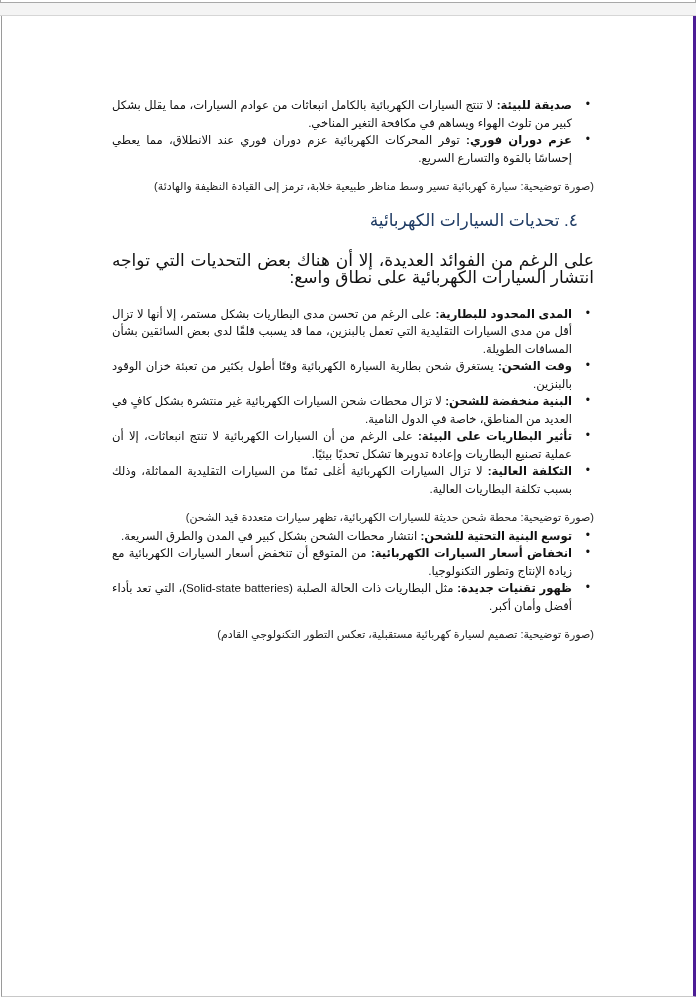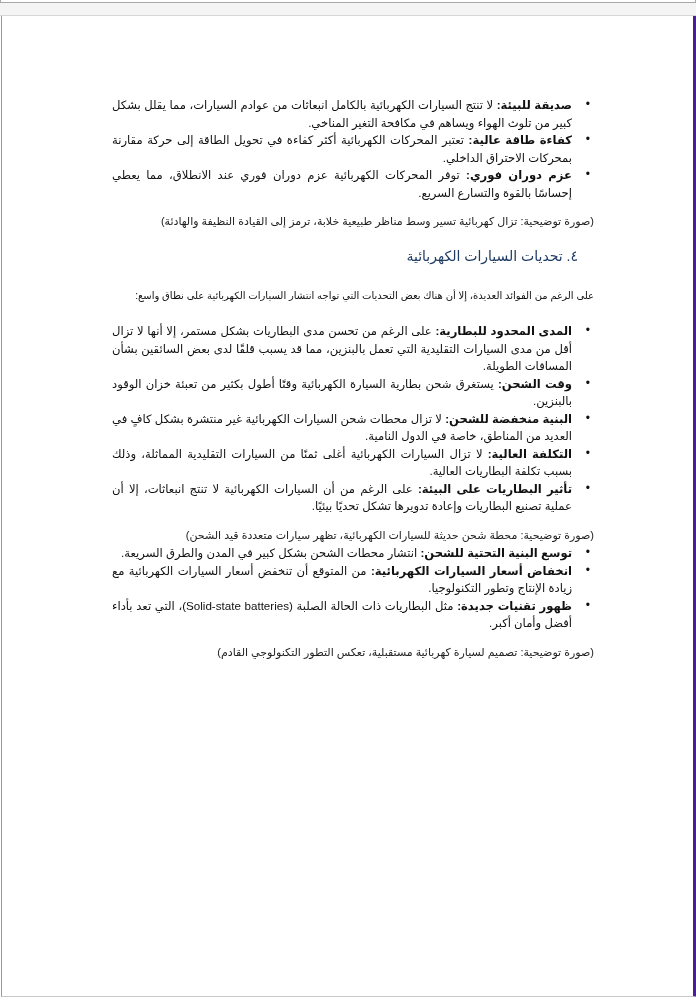--- a/index.html
+++ b/index.html
@@ -44,57 +44,56 @@
     content: "•";
     position: absolute; right: 4px; top: 0;
     font-size: 12px;
   }
   .term { font-weight: bold; }
   .caption {
     margin: 12px 0 0 0; color: #222; font-size: 11px;
   }
   .heading {
     color: #1f3b63;
-    font-size: 14px;
+    font-size: 17px;
     line-height: 22px;
     margin: 14px 16px 20px 0;
     font-weight: normal;
   }
   .para {
     margin: 0 0 18px 0;
-    font-size: 10px;
+    font-size: 17px;
     text-align: justify;
     text-align-last: right;
   }
   .ltr { direction: ltr; unicode-bidi: embed; }
 </style>
 </head>
 <body>
 
 <div class="top-frame"></div>
 <div class="top-strip"></div>
 
 <div class="page">
   <div class="content">
 
     <ul class="bullets">
       <li><span class="term">صديقة للبيئة:</span><span> لا تنتج السيارات الكهربائية بالكامل انبعاثات من عوادم السيارات، مما يقلل بشكل كبير من تلوث الهواء ويساهم في مكافحة التغير المناخي.</span></li>
-      <li><span class="term">كفاءة طاقة عالية:</span><span> تعتبر المحركات الكهربائية أكثر كفاءة في تحويل الطاقة إلى حركة مقارنة بمحركات الاحتراق الداخلي.</span></li>
       <li><span class="term">عزم دوران فوري:</span><span> توفر المحركات الكهربائية عزم دوران فوري عند الانطلاق، مما يعطي إحساسًا بالقوة والتسارع السريع.</span></li>
     </ul>
-    <p class="caption">(صورة توضيحية: تزال كهربائية تسير وسط مناظر طبيعية خلابة، ترمز إلى القيادة النظيفة والهادئة)</p>
+    <p class="caption">(صورة توضيحية: سيارة كهربائية تسير وسط مناظر طبيعية خلابة، ترمز إلى القيادة النظيفة والهادئة)</p>
 
     <h2 class="heading">٤. تحديات السيارات الكهربائية</h2>
     <p class="para">على الرغم من الفوائد العديدة، إلا أن هناك بعض التحديات التي تواجه انتشار السيارات الكهربائية على نطاق واسع:</p>
     <ul class="bullets">
       <li><span class="term">المدى المحدود للبطارية:</span><span> على الرغم من تحسن مدى البطاريات بشكل مستمر، إلا أنها لا تزال أقل من مدى السيارات التقليدية التي تعمل بالبنزين، مما قد يسبب قلقًا لدى بعض السائقين بشأن المسافات الطويلة.</span></li>
       <li><span class="term">وقت الشحن:</span><span> يستغرق شحن بطارية السيارة الكهربائية وقتًا أطول بكثير من تعبئة خزان الوقود بالبنزين.</span></li>
       <li><span class="term">البنية منخفضة للشحن:</span><span> لا تزال محطات شحن السيارات الكهربائية غير منتشرة بشكل كافٍ في العديد من المناطق، خاصة في الدول النامية.</span></li>
+      <li><span class="term">تأثير البطاريات على البيئة:</span><span> على الرغم من أن السيارات الكهربائية لا تنتج انبعاثات، إلا أن عملية تصنيع البطاريات وإعادة تدويرها تشكل تحديًا بيئيًا.</span></li>
       <li><span class="term">التكلفة العالية:</span><span> لا تزال السيارات الكهربائية أغلى ثمنًا من السيارات التقليدية المماثلة، وذلك بسبب تكلفة البطاريات العالية.</span></li>
-      <li><span class="term">تأثير البطاريات على البيئة:</span><span> على الرغم من أن السيارات الكهربائية لا تنتج انبعاثات، إلا أن عملية تصنيع البطاريات وإعادة تدويرها تشكل تحديًا بيئيًا.</span></li>
     </ul>
     <p class="caption">(صورة توضيحية: محطة شحن حديثة للسيارات الكهربائية، تظهر سيارات متعددة قيد الشحن)</p>
 
     <ul class="bullets">
       <li><span class="term">توسع البنية التحتية للشحن:</span><span> انتشار محطات الشحن بشكل كبير في المدن والطرق السريعة.</span></li>
       <li><span class="term">انخفاض أسعار السيارات الكهربائية:</span><span> من المتوقع أن تنخفض أسعار السيارات الكهربائية مع زيادة الإنتاج وتطور التكنولوجيا.</span></li>
       <li><span class="term">ظهور تقنيات جديدة:</span><span> مثل البطاريات ذات الحالة الصلبة (</span><span class="ltr">Solid-state batteries</span><span>)، التي تعد بأداء أفضل وأمان أكبر.</span></li>
     </ul>
     <p class="caption">(صورة توضيحية: تصميم لسيارة كهربائية مستقبلية، تعكس التطور التكنولوجي القادم)</p>
 

